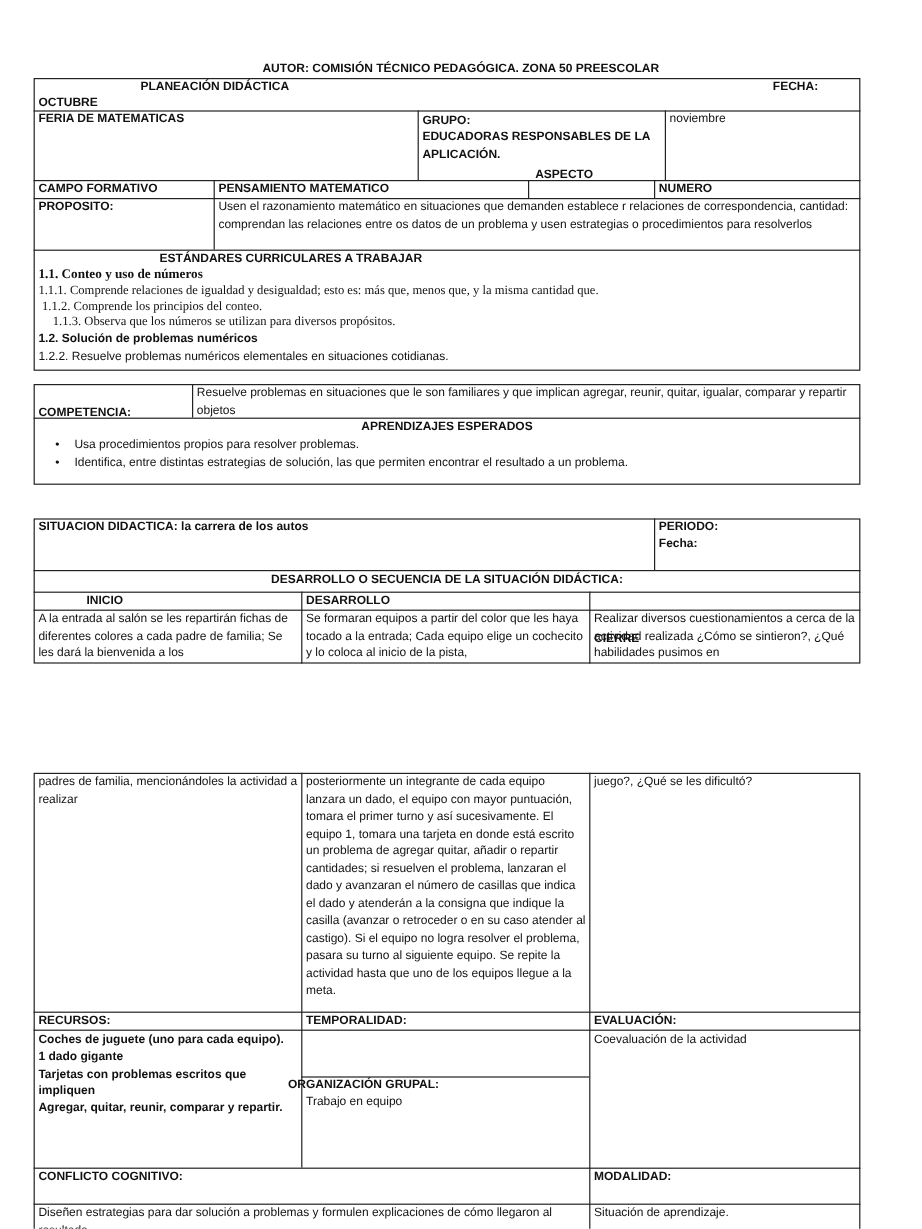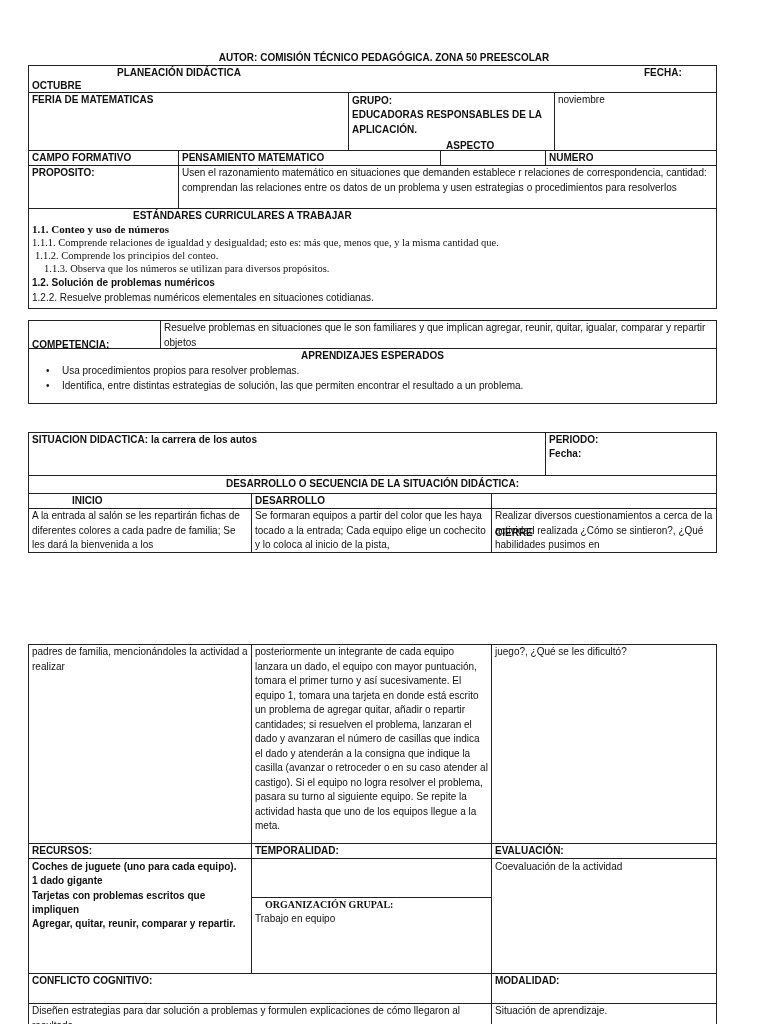--- a/index.html
+++ b/index.html
@@ -112,21 +112,21 @@
   <div class="t b" style="left:255px; top:844px;">TEMPORALIDAD:</div>
   <div class="t b" style="left:495px; top:844px;">EVALUACIÓN:</div>
 
   <div class="abs b" style="left:32px; top:860px; width:218px; line-height:14.3px;">
     <div>Coches de juguete (uno para cada equipo).</div>
     <div>1 dado gigante</div>
     <div>Tarjetas con problemas escritos que impliquen</div>
     <div>Agregar, quitar, reunir, comparar y repartir.</div>
   </div>
 
-  <div class="t b" style="left:265px; top:898px;font-family:Liberation Serif, serif;">ORGANIZACIÓN GRUPAL:</div>
+  <div class="t b" style="left:240px; top:898px;">ORGANIZACIÓN GRUPAL:</div>
   <div class="t" style="left:255px; top:912px;">Trabajo en equipo</div>
   <div class="t" style="left:495px; top:860px;">Coevaluación de la actividad</div>
 
   <div class="t b" style="left:32px; top:974px;">CONFLICTO COGNITIVO:</div>
   <div class="t b" style="left:495px; top:974px;">MODALIDAD:</div>
   <div class="t wrap" style="left:32px; top:1004px; width:456px;">Diseñen estrategias para dar solución  a problemas  y formulen explicaciones de cómo llegaron al resultado</div>
   <div class="t" style="left:495px; top:1004px;">Situación de aprendizaje.</div>
 </div>
 
 </body></html>

